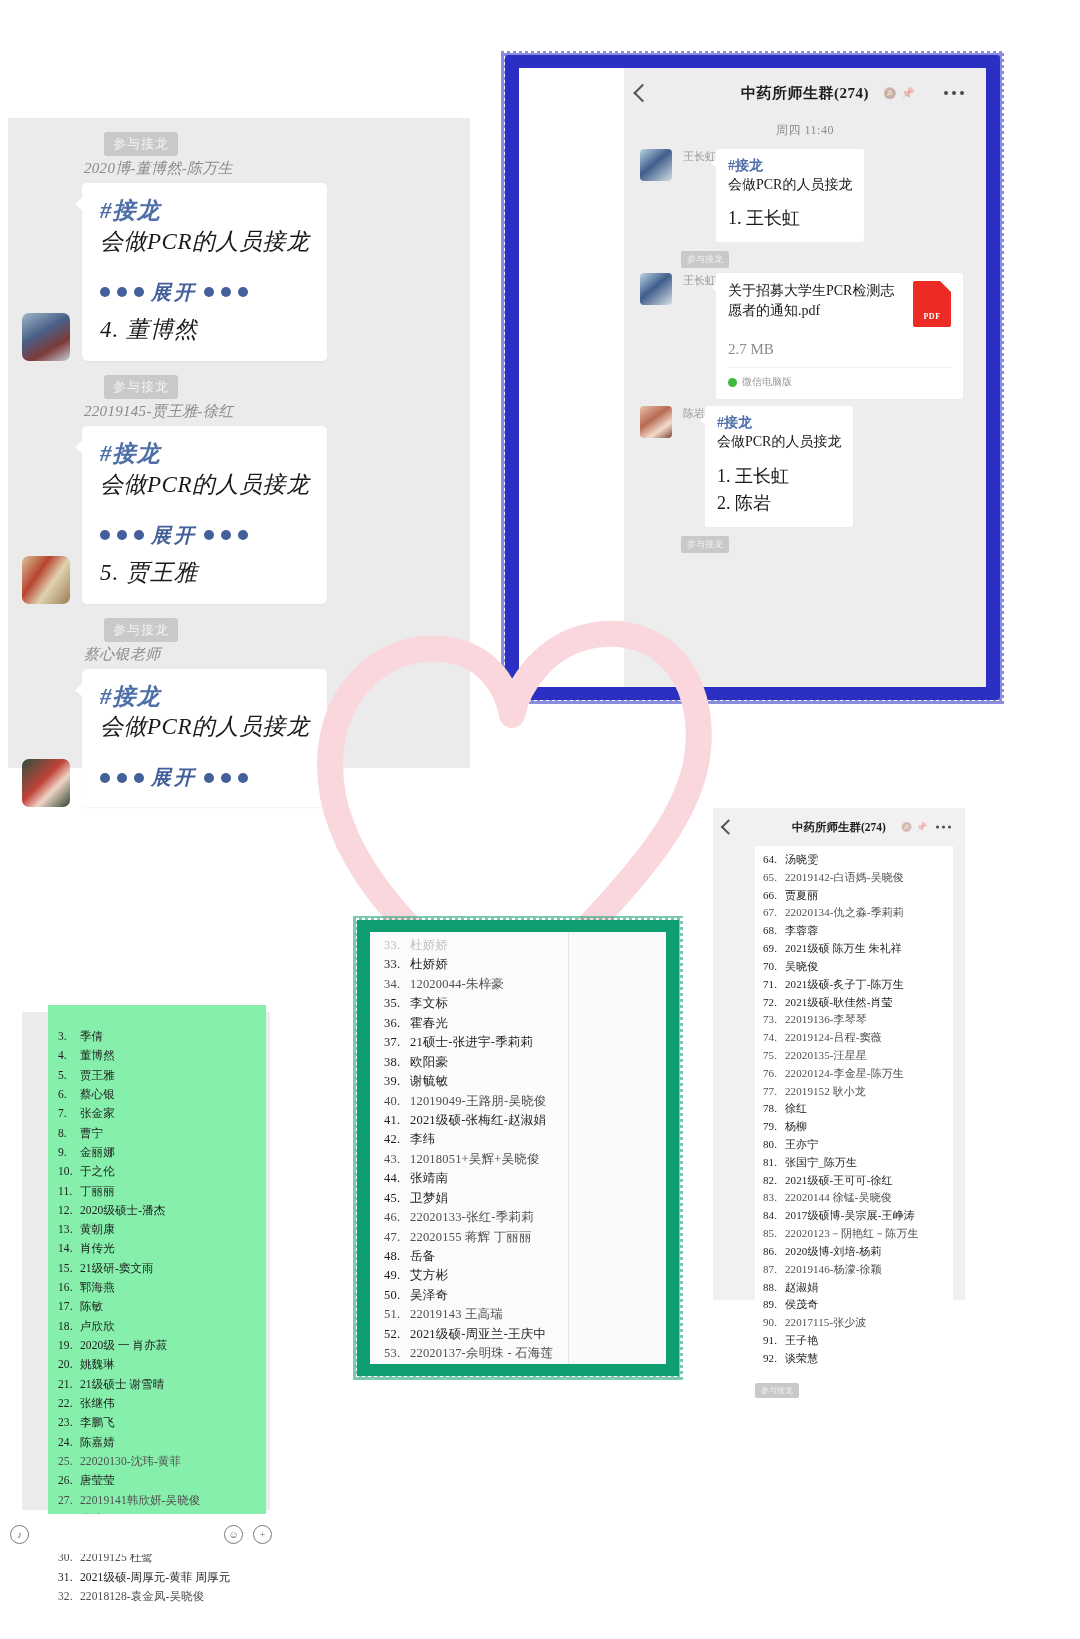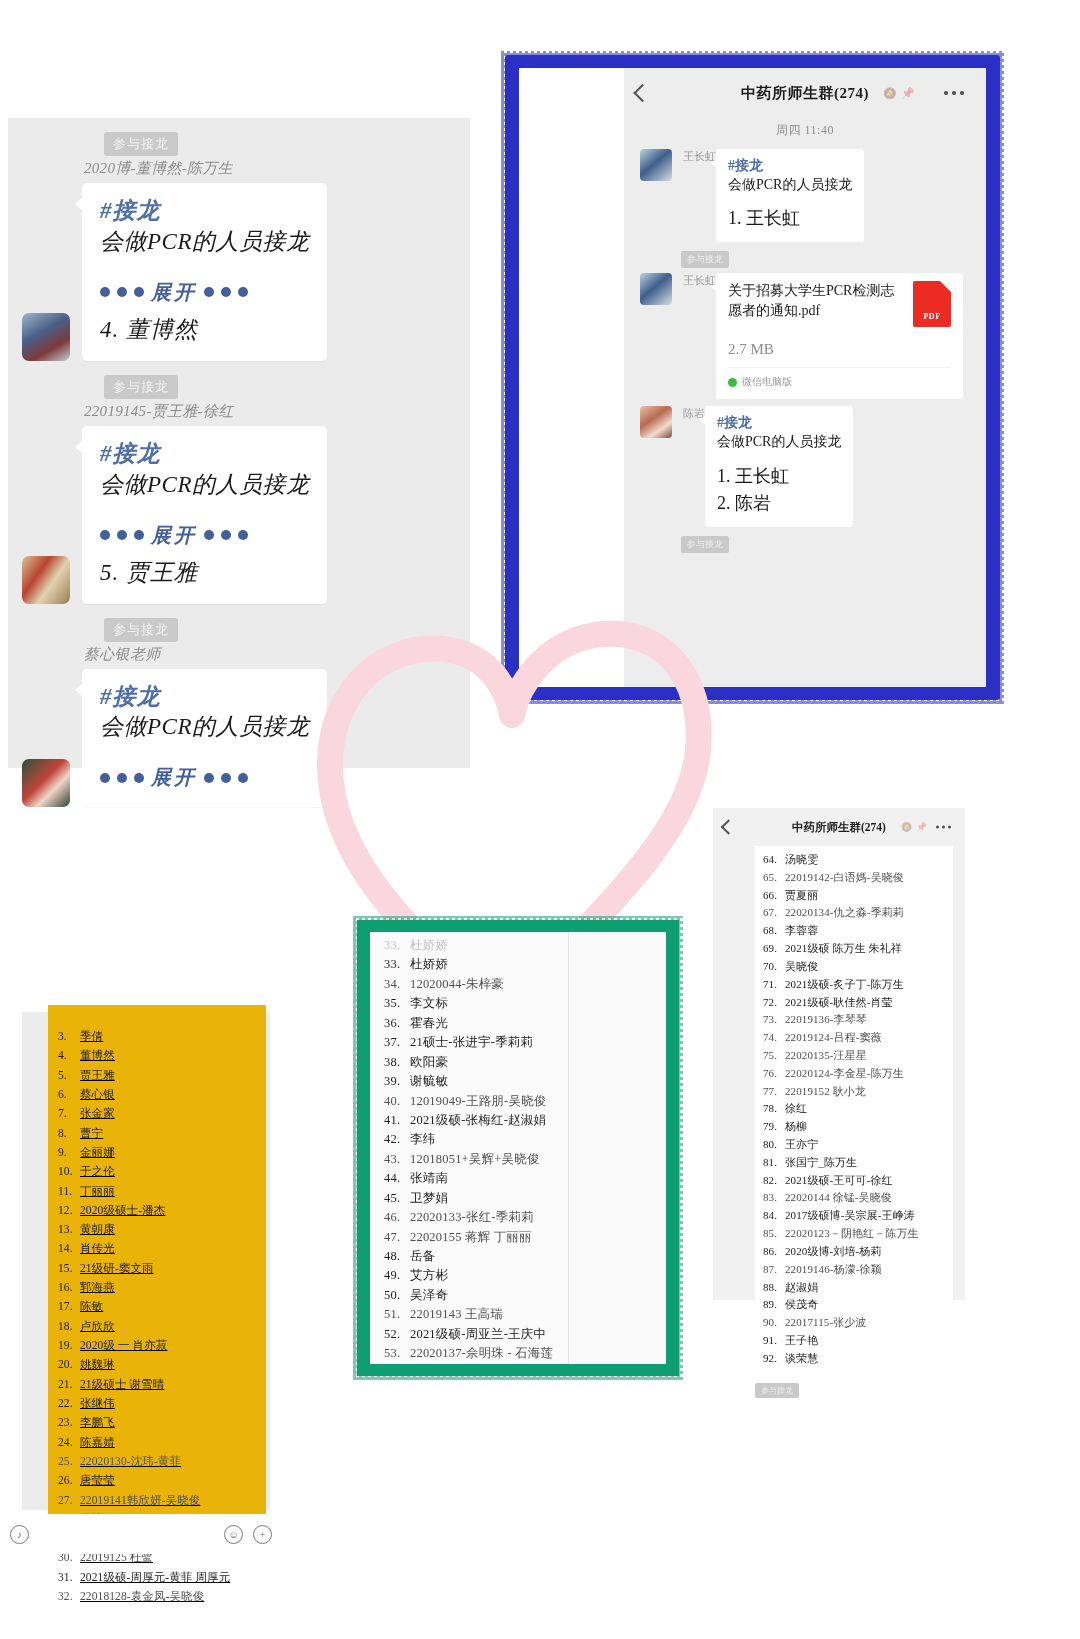--- a/index.html
+++ b/index.html
@@ -151,21 +151,21 @@
   .d-icons{position:absolute;left:calc(50% + 62px);top:50%;transform:translateY(-50%);display:flex;gap:4px;opacity:.3;font-size:9px;color:#555;}
   .d-more{position:absolute;right:14px;top:50%;transform:translateY(-50%);display:flex;gap:3px;}
   .d-more i{width:3px;height:3px;border-radius:50%;background:#4a4a4a;display:block;}
   .d-card{margin:0 12px 0 42px;background:#fff;padding:5px 0 8px 0;}
   .d-item{font-size:11px;color:#1d1d1d;line-height:1.62;white-space:nowrap;padding-left:8px;letter-spacing:.1px;}
   .d-item .num{display:inline-block;min-width:22px;}
   .d-item.id{color:#4f4f4f;}
   .d-chip{display:inline-block;background:#c9c9c9;color:#eee;font-size:8px;padding:2px 6px;border-radius:2px;margin:7px 0 0 42px;}
 
   
-  #panel-e{left:48px;top:1005px;width:218px;height:510px;background:#eab308;z-index:1;text-decoration:underline;}
+  #panel-e{left:48px;top:1005px;width:218px;height:510px;background:#86efac;z-index:1;}
   #panel-e-bg{left:22px;top:1012px;width:248px;height:498px;background:#ececec;z-index:0;}
   .e-list{padding:22px 0 0 10px;}
   .e-item{font-size:11.5px;color:#1d1d1d;line-height:1.68;white-space:nowrap;letter-spacing:.1px;}
   .e-item .num{display:inline-block;min-width:22px;}
   .e-item.id{color:#4f4f4f;}
   .e-item.wrap{white-space:normal;}
   .e-bottombar{
     position:absolute;left:0;top:1514px;width:1080px;height:40px;background:#ffffff;z-index:2;
     display:flex;align-items:center;
   }

